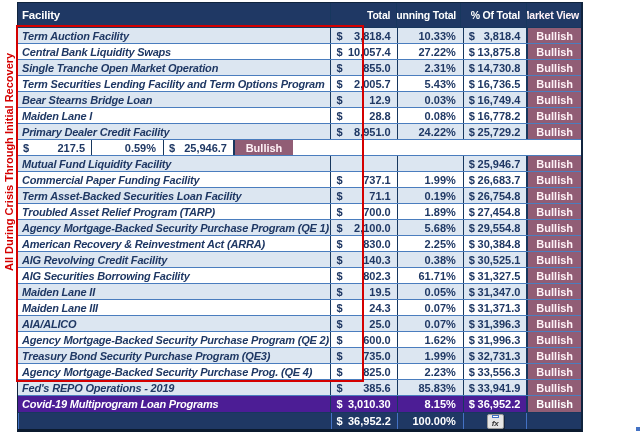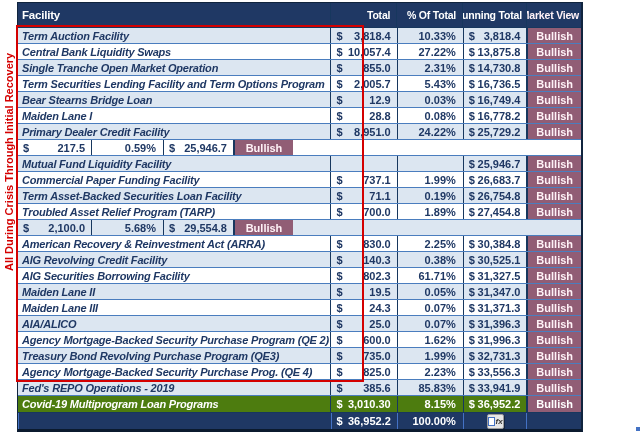--- a/index.html
+++ b/index.html
@@ -29,50 +29,50 @@
          padding:0 6px 0 5px;font-weight:bold;}
   .hdr .cell{color:#fff;font-weight:bold;font-size:10.5px;letter-spacing:-0.2px;font-style:normal;}
   .hdr .c-fac{font-size:11.5px;}
   .hdr .c-tot,.hdr .c-pct{justify-content:flex-end;padding-right:6px;text-align:center;}
   .hdr .c-run{justify-content:flex-end;padding-right:4px;}
   .hdr .c-mkt{justify-content:center;padding-right:8px;}
   .r-alt{background:#DCE6F1;}
   .r-white{background:#fff;}
   .row .c-mkt{background:#915D75;color:#FFF2F7;}
   .row .c-mkt{border-left:2px solid #17375E;}
-  .r-mauve{background:#4d7c0f;}
+  .r-mauve{background:#4c1d95;}
   .r-mauve .cell{color:#fff;}
   .r-mauve .c-mkt{background:#915D75;}
   .r-total{height:17px;background:#1F3864;border-top:1px solid #17375E;}
   .r-total .cell{color:#fff;border-left:1px solid #4472C4;}
   .r-total .c-mkt{background:#1F3864;border-left:1px solid #4472C4;}
   .r-total .c-run{justify-content:center;}
   
   #crisis-box{position:absolute;left:16px;top:25px;width:348px;height:357px;
               border:2px solid #D40000;box-sizing:border-box;pointer-events:none;z-index:5;}
   
   #smart-tag{width:15px;height:13px;background:#E6E6E6;border:1px solid #9B9B9B;
              border-radius:2px;display:flex;align-items:center;justify-content:center;
-             font-size:8px;font-style:italic;font-weight:bold;color:#333;gap:1px;box-shadow:1px 1px 0 rgba(0,0,0,.35);}
+             font-size:8px;font-style:italic;font-weight:bold;color:#333;gap:1px;box-shadow:1px 1px 0 rgba(0,0,0,.35);flex-direction:column;}
   #smart-tag .mini{width:5px;height:7px;border:1px solid #4472C4;background:#fff;display:inline-block;}
   #corner-handle{position:absolute;right:0px;bottom:1px;width:4px;height:4px;background:#4472C4;}
 </style>
 </head>
 <body>
 
 <div id="screen">
 
   <div id="side-label">All During Crisis Through Initial Recovery</div>
 
   <div id="table">
     <div class="row hdr">
       <div class="cell c-fac">Facility</div>
       <div class="cell c-tot">Total</div>
+      <div class="cell c-run">Running Total</div>
       <div class="cell c-pct">% Of Total</div>
-      <div class="cell c-run">Running Total</div>
       <div class="cell c-mkt" style="background:#1F3864;border-left:1px solid #17375E;">Market View</div>
     </div>
 
     <div id="rows-host">
     <div class="row r-alt">
       <div class="cell c-fac">Term Auction Facility</div>
       <div class="cell c-tot">
         <span class="money">
               <span class="cur">$</span>
               <span class="val">3,818.4</span>
@@ -279,20 +279,21 @@
       <div class="cell c-run">
         <span class="money">
               <span class="cur">$</span>
               <span class="val">27,454.8</span>
             </span>
       </div>
       <div class="cell c-mkt">Bullish</div>
     </div>
 
     <div class="row r-alt">
+      <div class="cell c-fac">Agency Mortgage-Backed Security Purchase Program (QE 1)</div>
       <div class="cell c-tot">
         <span class="money">
               <span class="cur">$</span>
               <span class="val">2,100.0</span>
             </span>
       </div>
       <div class="cell c-pct">5.68%</div>
       <div class="cell c-run">
         <span class="money">
               <span class="cur">$</span>
@@ -422,21 +423,21 @@
       <div class="cell c-run">
         <span class="money">
               <span class="cur">$</span>
               <span class="val">31,996.3</span>
             </span>
       </div>
       <div class="cell c-mkt">Bullish</div>
     </div>
 
     <div class="row r-alt">
-      <div class="cell c-fac">Treasury Bond Revolving Purchase Program (QE3)</div>
+      <div class="cell c-fac">Treasury Bond Security Purchase Program (QE3)</div>
       <div class="cell c-tot">
         <span class="money">
               <span class="cur">$</span>
               <span class="val">735.0</span>
             </span>
       </div>
       <div class="cell c-pct">1.99%</div>
       <div class="cell c-run">
         <span class="money">
               <span class="cur">$</span>

